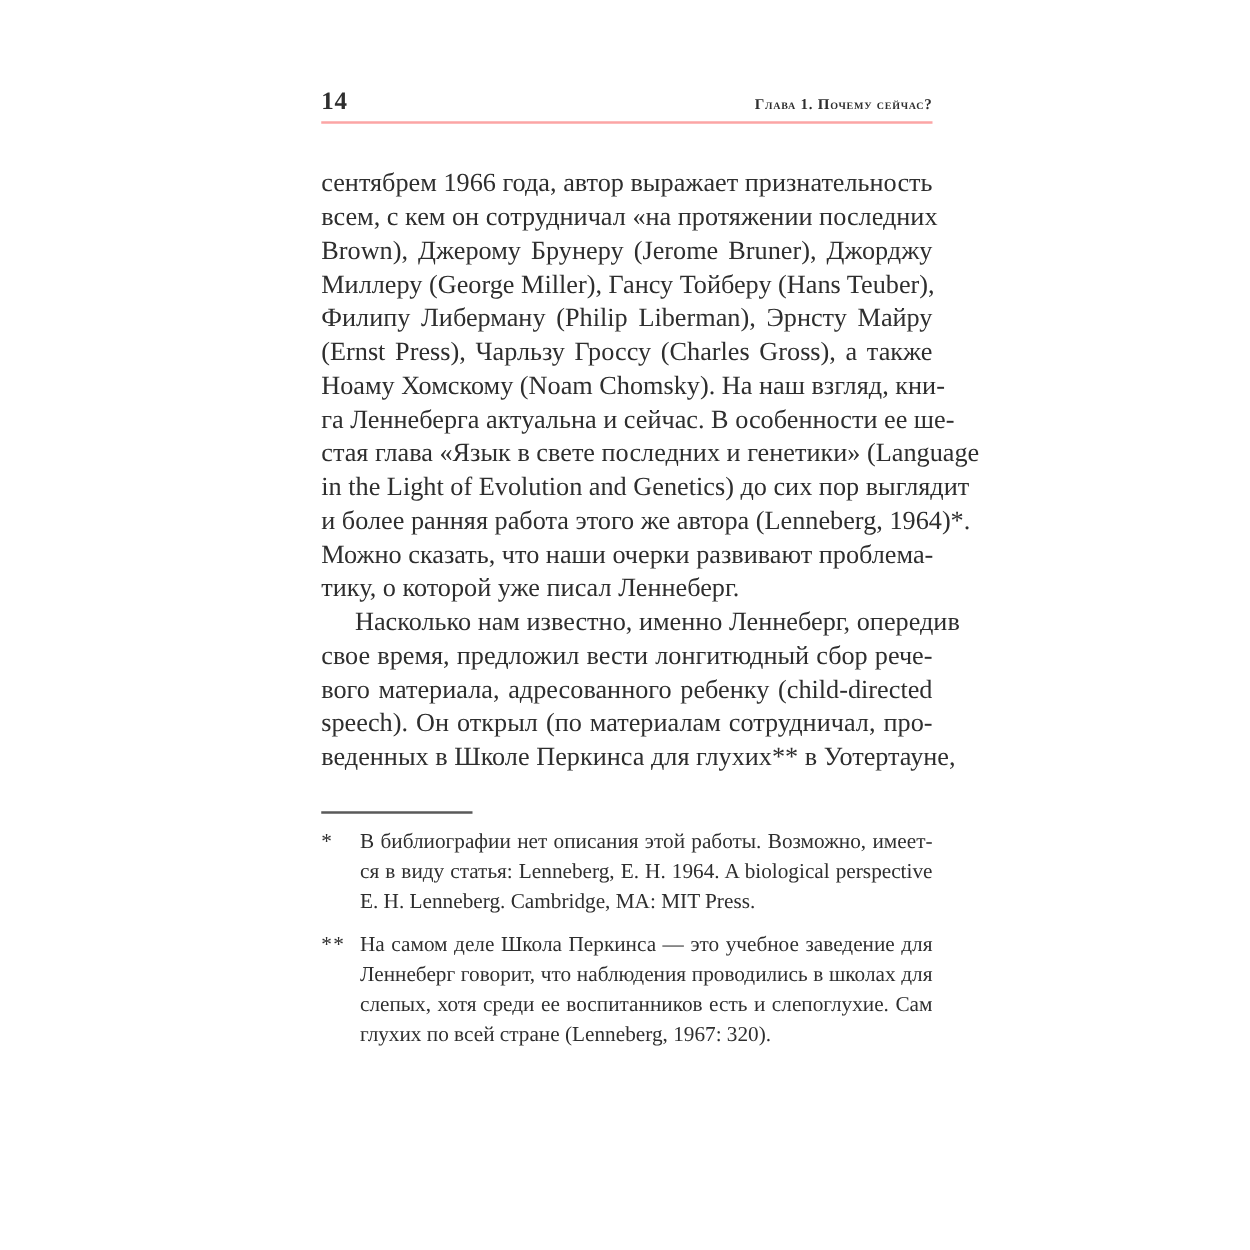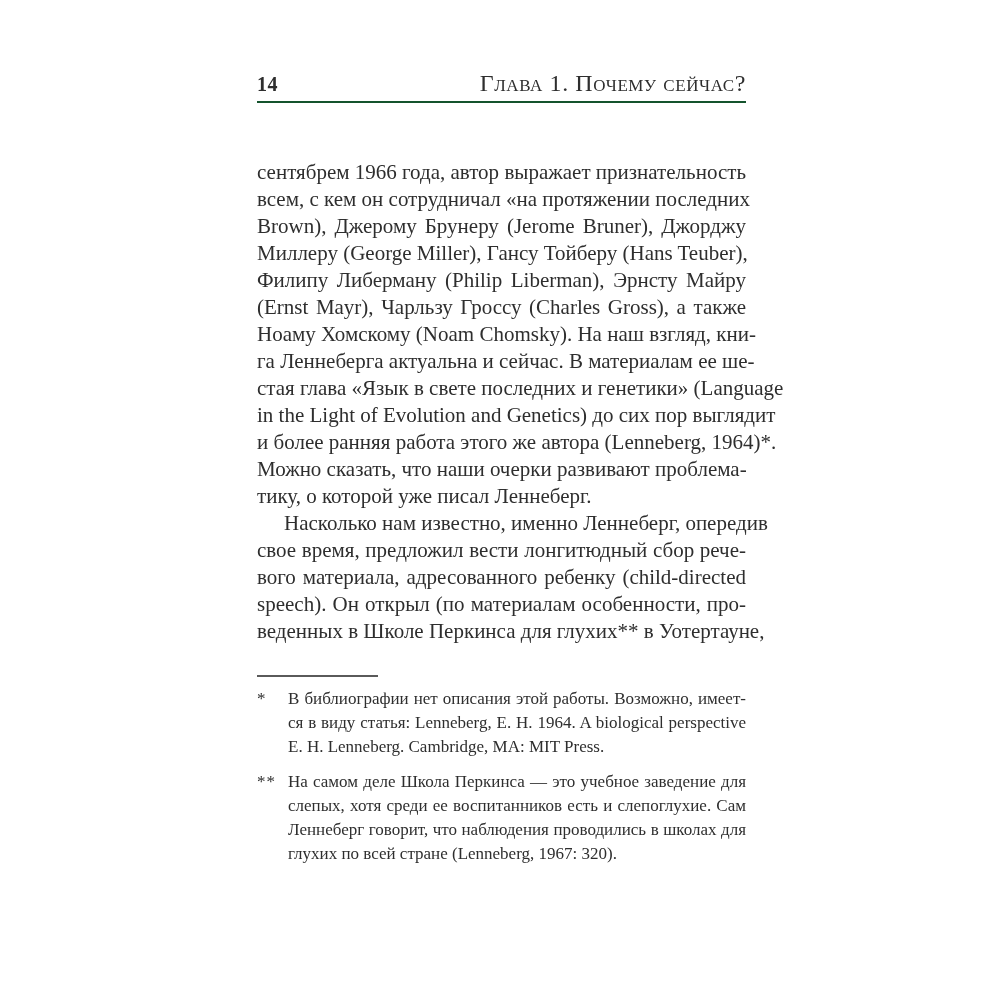--- a/index.html
+++ b/index.html
@@ -20,34 +20,35 @@
     position: absolute;
     left: 257px;
     top: 70px;
     width: 489px;
   }
   .runhead {
     display: flex;
     justify-content: space-between;
     align-items: baseline;
     padding-bottom: 4px;
-    border-bottom: 2px solid #14532d;
+    border-bottom: 2px solid #fca5a5;
   }
   .pagenum {
     font-size: 20px;
     font-weight: bold;
     letter-spacing: 0.5px;
   }
   .chapter {
-    font-size: 24px;
+    font-size: 12px;
     font-variant: small-caps;
     letter-spacing: 0.6px;
+    font-weight: bold;
   }
   .bodytext {
-    margin-top: 56px;
+    margin-top: 34px;
     font-size: 21px;
     line-height: 27px;
   }
   .jline {
     text-align: justify;
     text-align-last: justify;
     white-space: nowrap;
   }
   .jline.last {
     text-align: right;
@@ -96,55 +97,55 @@
     </div>
 
     <div class="bodytext">
 
       <div class="para">
         <div class="jline">сентябрем 1966 года, автор выражает признательность</div>
         <div class="jline">всем, с кем он сотрудничал «на протяжении последних</div>
         <div class="jline">Brown), Джерому Брунеру (Jerome Bruner), Джорджу</div>
         <div class="jline">Миллеру (George Miller), Гансу Тойберу (Hans Teuber),</div>
         <div class="jline">Филипу Либерману (Philip Liberman), Эрнсту Майру</div>
-        <div class="jline">(Ernst Mayr), Чарльзу Гроссу (Charles Gross), а также</div>
+        <div class="jline">(Ernst Press), Чарльзу Гроссу (Charles Gross), а также</div>
         <div class="jline">Ноаму Хомскому (Noam Chomsky). На наш взгляд, кни-</div>
-        <div class="jline">га Леннеберга актуальна и сейчас. В материалам ее ше-</div>
+        <div class="jline">га Леннеберга актуальна и сейчас. В особенности ее ше-</div>
         <div class="jline">стая глава «Язык в свете последних и генетики» (Language</div>
         <div class="jline">in the Light of Evolution and Genetics) до сих пор выглядит</div>
         <div class="jline">и более ранняя работа этого же автора (Lenneberg, 1964)*.</div>
         <div class="jline">Можно сказать, что наши очерки развивают проблема-</div>
         <div class="jline last">тику, о которой уже писал Леннеберг.</div>
       </div>
 
       <div class="para">
         <div class="jline indent">Насколько нам известно, именно Леннеберг, опередив</div>
         <div class="jline">свое время, предложил вести лонгитюдный сбор рече-</div>
         <div class="jline">вого материала, адресованного ребенку (child-directed</div>
-        <div class="jline">speech). Он открыл (по материалам особенности, про-</div>
+        <div class="jline">speech). Он открыл (по материалам сотрудничал, про-</div>
         <div class="jline">веденных в Школе Перкинса для глухих** в Уотертауне,</div>
       </div>
 
     </div>
 
     <div class="fnsep"></div>
 
     <div class="footnote">
       <span class="fnmark">*</span>
       <div class="fnlines">
         <div class="jline">В библиографии нет описания этой работы. Возможно, имеет-</div>
         <div class="jline">ся в виду статья: Lenneberg, E. H. 1964. A biological perspective</div>
         <div class="jline last">E. H. Lenneberg. Cambridge, MA: MIT Press.</div>
       </div>
     </div>
 
     <div class="footnote">
       <span class="fnmark">**</span>
       <div class="fnlines">
         <div class="jline">На самом деле Школа Перкинса — это учебное заведение для</div>
+        <div class="jline">Леннеберг говорит, что наблюдения проводились в школах для</div>
         <div class="jline">слепых, хотя среди ее воспитанников есть и слепоглухие. Сам</div>
-        <div class="jline">Леннеберг говорит, что наблюдения проводились в школах для</div>
         <div class="jline last">глухих по всей стране (Lenneberg, 1967: 320).</div>
       </div>
     </div>
 
   </div>
 </div>
 
 </body></html>

